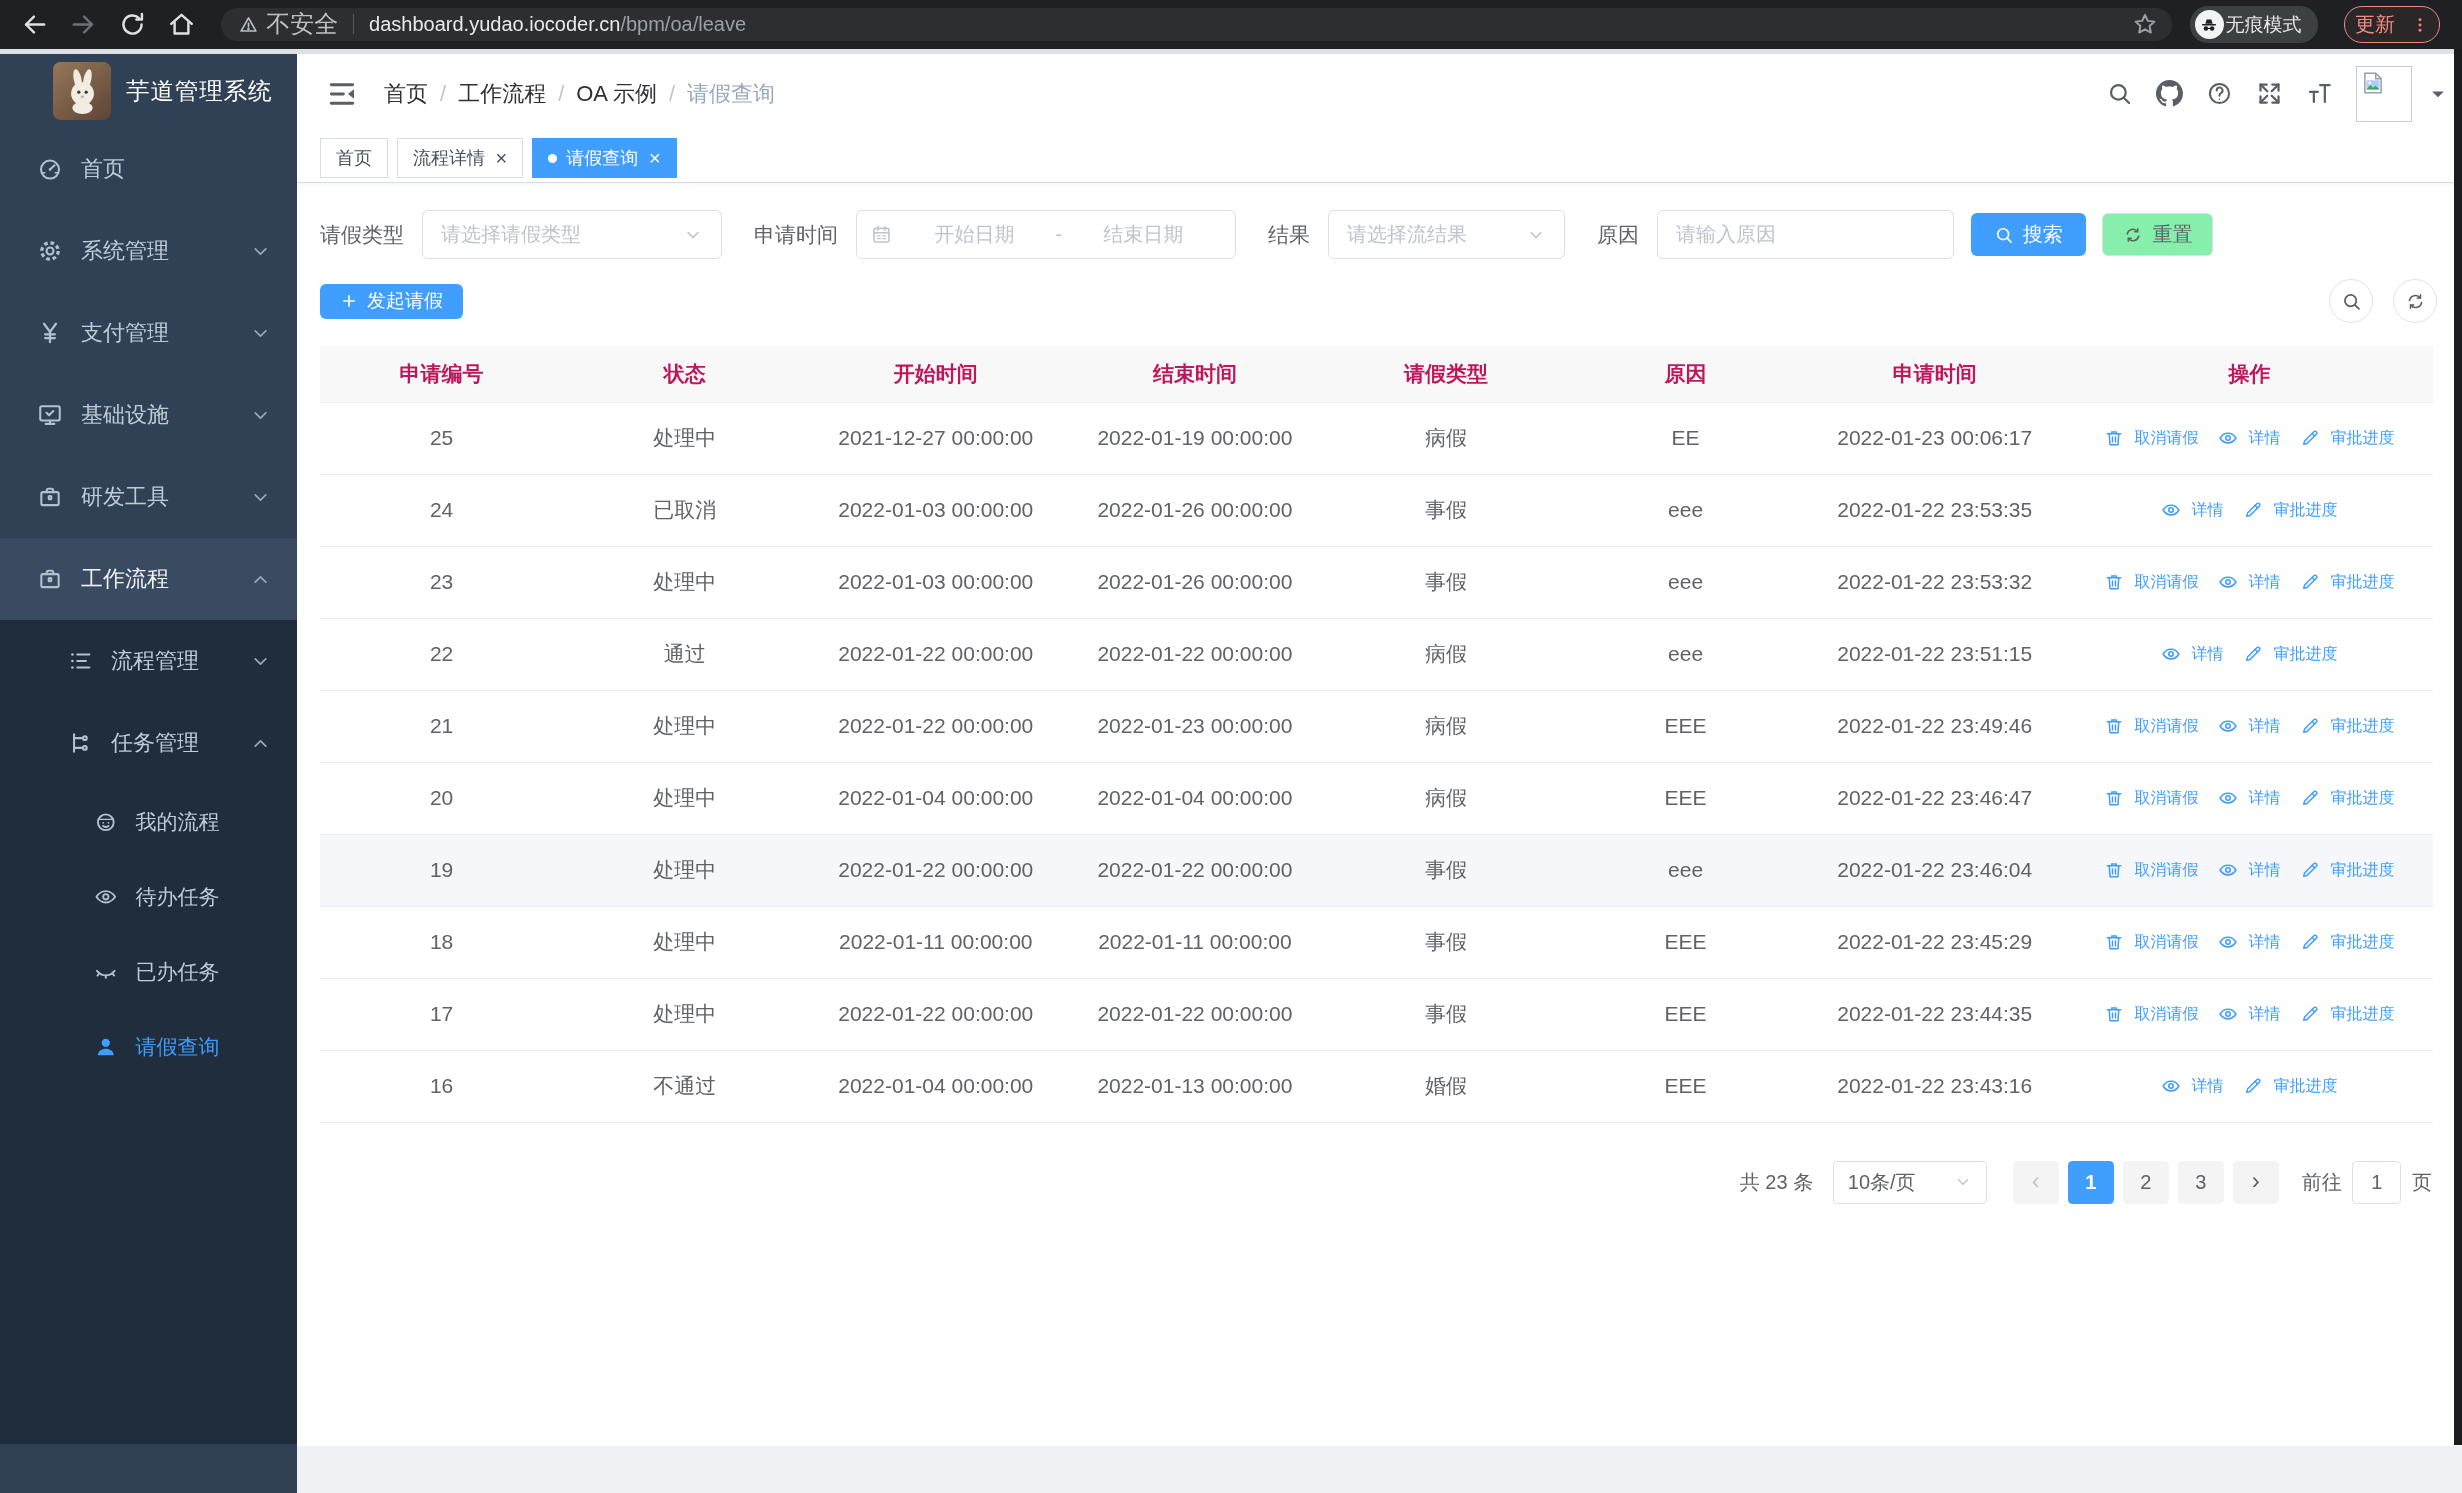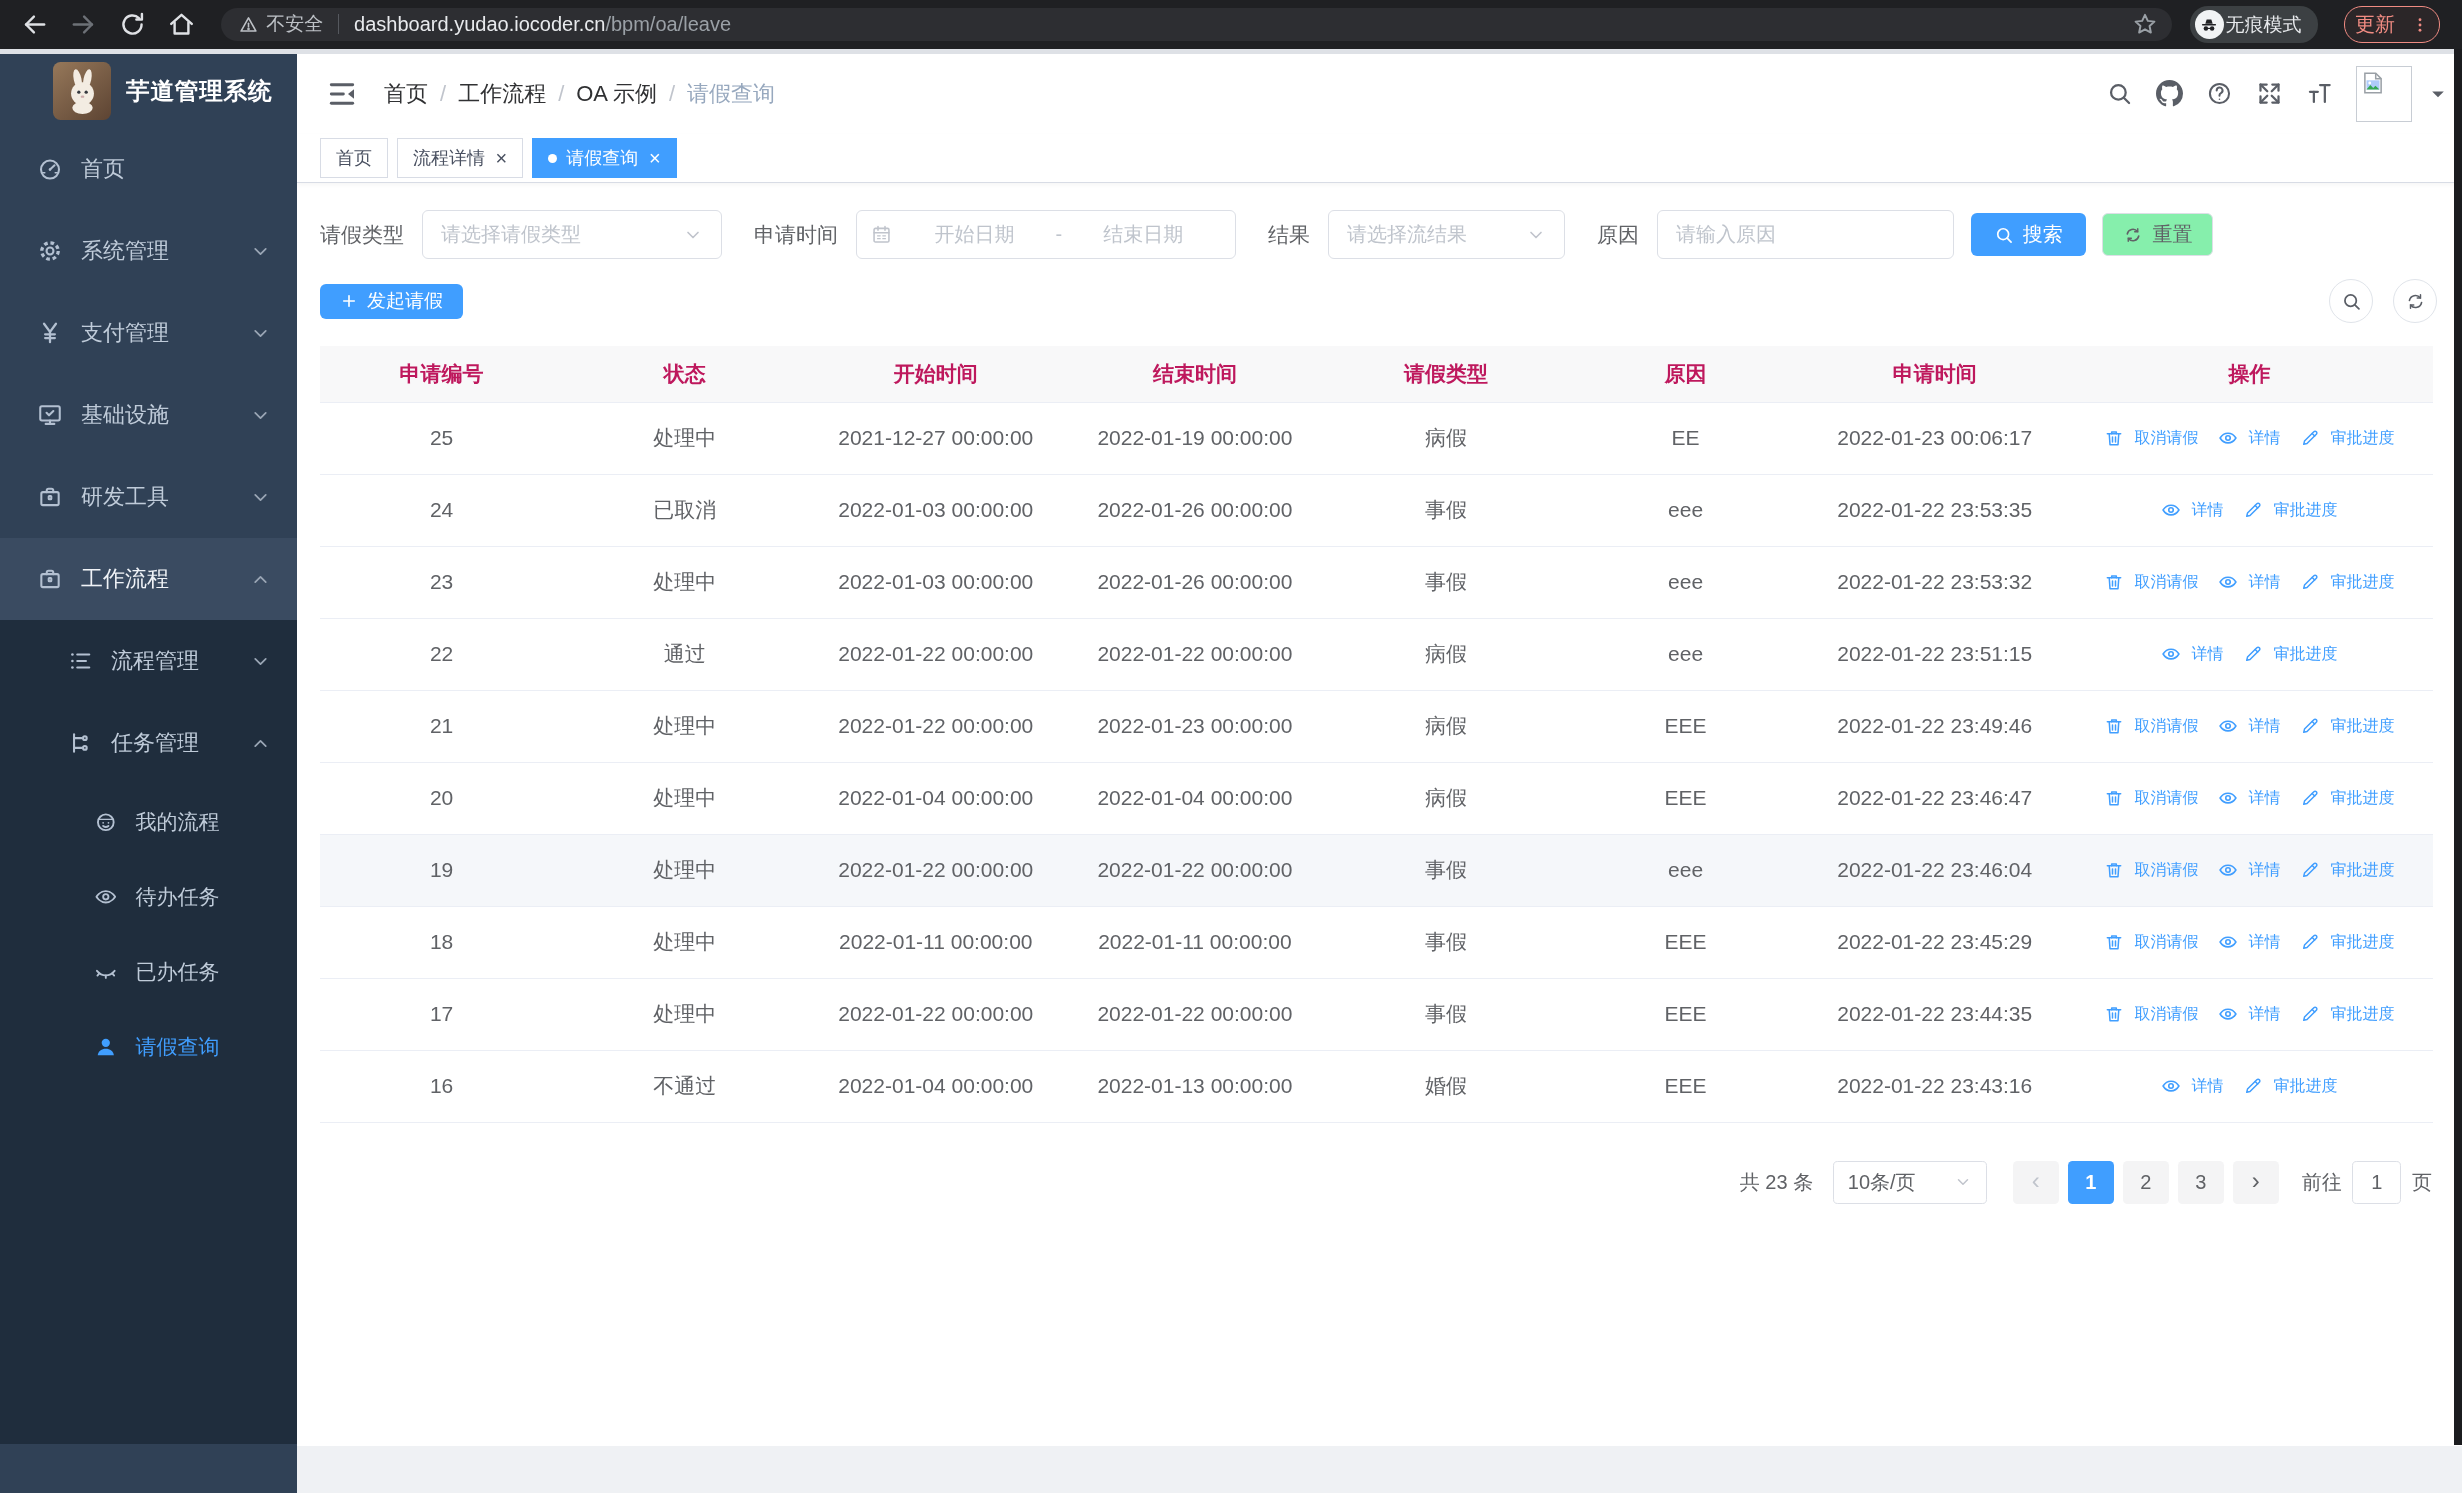--- a/index.html
+++ b/index.html
@@ -7,42 +7,42 @@
   svg{display:block}
   .root{position:relative;width:2462px;height:1494px}
 
   
   .chrome{position:absolute;top:0;left:0;width:100%;height:49px;background:#1f2023;display:flex;align-items:center;z-index:40}
   .nav-ic{width:29px;height:29px;color:#dfe1e5;flex:0 0 auto}
   .nav-ic.dim{color:#6d7177}
   .nb{margin-left:20px;background:none;border:none;color:inherit;cursor:pointer}
   .omnibox{position:absolute;left:221px;top:7.6px;width:1951px;height:33px;background:#2d2e32;border-radius:16.7px;display:flex;align-items:center;padding:0 16.7px;color:#9aa0a6}
   .omnibox .w-ic{width:21px;height:21px;color:#bdc1c6}
-  .sec-label{font-size:19px;margin-left:7.6px;color:#bdc1c6}
+  .sec-label{font-size:24px;margin-left:7.6px;color:#bdc1c6}
   .om-div{width:0.8px;height:20px;background:#55585e;margin:0 15px}
   .url-host{font-size:20px;color:#e8eaed}
   .url-path{font-size:20px;color:#9aa0a6}
   .om-star{position:absolute;right:13.7px;width:26px;height:26px;color:#9aa0a6}
   .incog{position:absolute;left:2190px;top:6px;height:37px;border-radius:18px;background:#3c4043;display:flex;align-items:center;padding:0 16.7px 0 4.6px}
   .incog-circle{width:29px;height:29px;border-radius:50%;background:#f1f3f4;display:flex;align-items:center;justify-content:center;color:#202124}
   .incog-circle svg{width:20px;height:20px}
   .incog-label{color:#e8eaed;font-size:19px;margin-left:2px}
   .updatebtn{position:absolute;left:2344px;top:6px;height:37px;width:96px;border:1.5px solid #f08b82;background:rgba(240,139,130,.06);border-radius:18px;color:#f08b82;display:flex;align-items:center;justify-content:center;gap:16px;cursor:pointer}
   .updatebtn .t{font-size:20px}
   .updatebtn svg{width:18px;height:18px}
   .chrome-edge{position:absolute;top:49px;left:0;width:100%;height:4.6px;background:#dee1e6;z-index:39}
   .scrollstrip{position:absolute;top:49px;right:0;width:7.6px;height:1396px;background:#1b1c1f;z-index:45}
 
   
   .app{position:absolute;top:53px;left:0;width:100%;height:1440px;display:flex}
   .sidebar{width:297px;flex:0 0 297px;background:#304156;color:#bfcbd9;overflow:hidden}
   .logo{height:75px;display:flex;align-items:center;padding-left:53px}
   .logo-avatar{width:58px;height:58px;border-radius:7.6px;background:linear-gradient(140deg,#96785a,#5d4433);display:flex;align-items:center;justify-content:center;overflow:hidden}
   .logo-avatar svg{width:49px;height:49px}
-  .logo-title{margin-left:15px;font-size:23.6px;font-weight:700;color:#fff;letter-spacing:0.8px}
+  .logo-title{margin-left:15px;font-size:23.6px;font-weight:400;color:#fff;letter-spacing:0.8px}
   .m-item{display:flex;align-items:center;height:82px;padding:0 26px 0 37px;font-size:22px;cursor:pointer}
   .m-item .mi{width:26px;height:26px;margin-right:18px;color:#b3c0d1;flex:0 0 auto}
   .m-item .ml{flex:1}
   .m-item .chev{width:21px;height:21px;color:#9aa6b5}
   .m-item.activeparent{background:#3a4b61;color:#f0f3f7}
   .submenu{background:#1f2d3d;height:824px}
   .m-sub{padding-left:67px;height:82px}
   .m-leaf{padding-left:94px;height:75px;font-size:21px}
   .m-leaf .mi{width:23.6px;height:23.6px}
   .m-leaf.active{color:#409eff}

